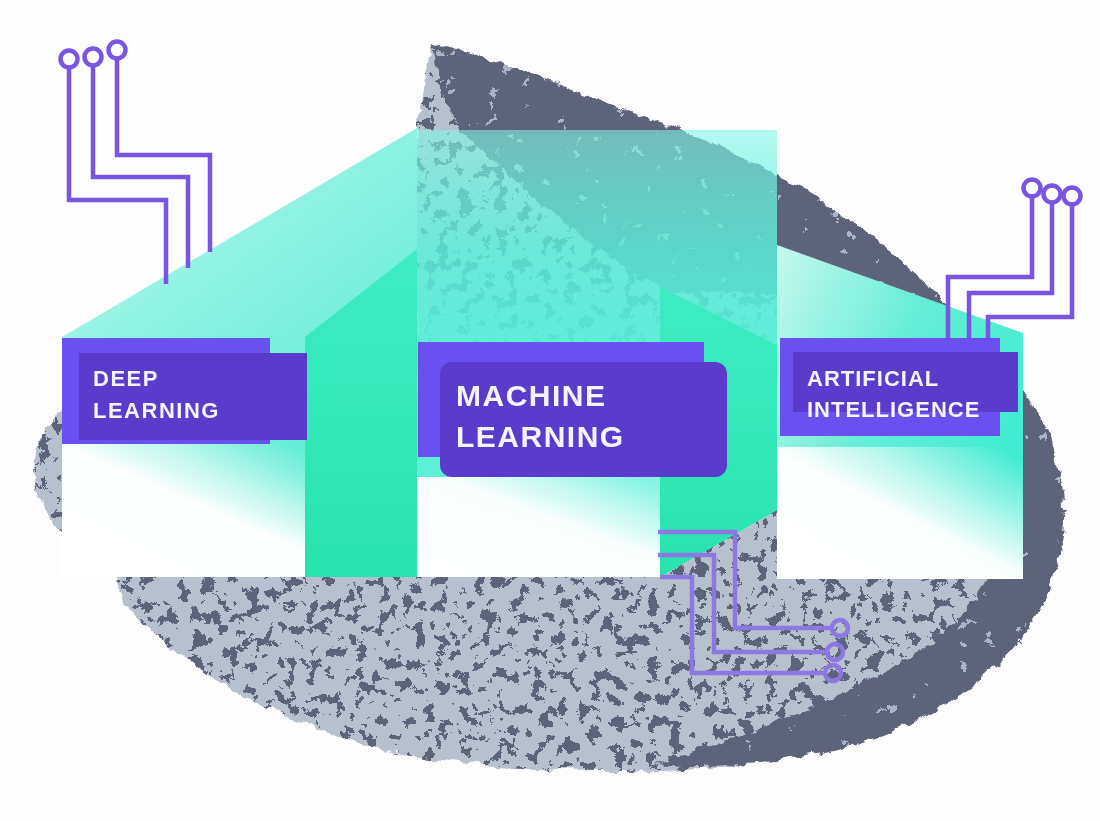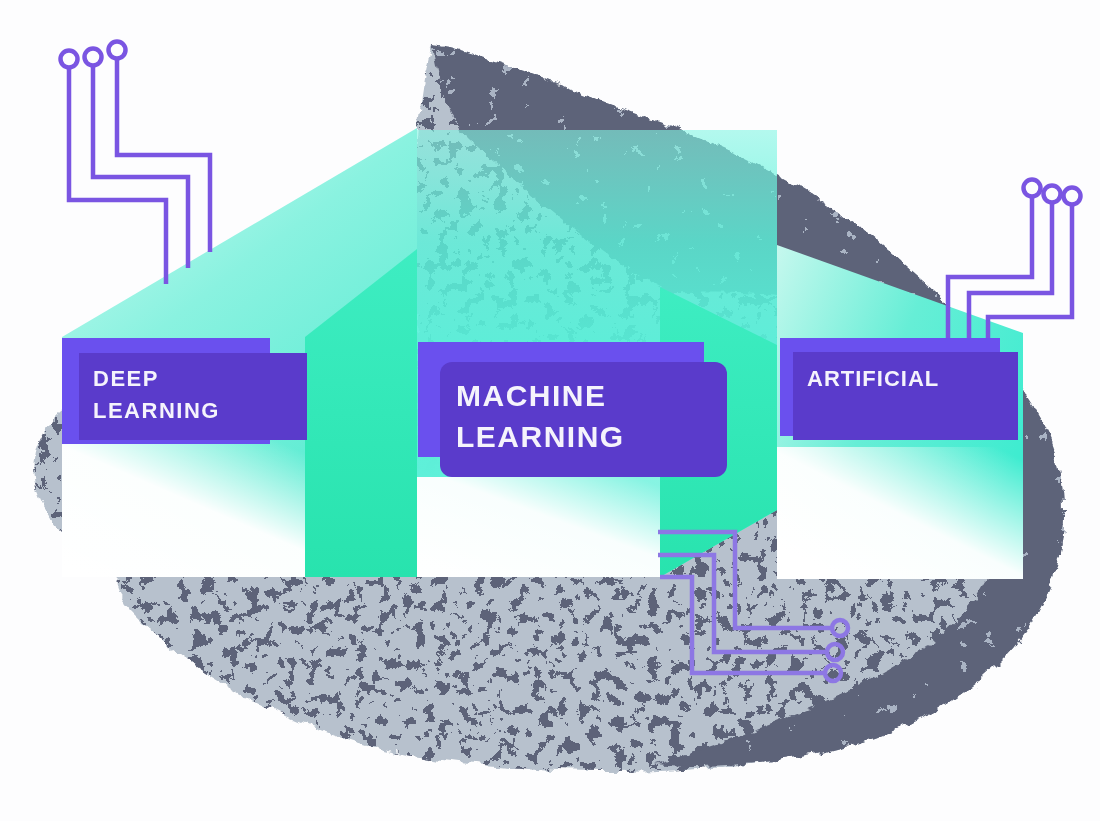--- a/index.html
+++ b/index.html
@@ -16,21 +16,21 @@
     font-weight:700;box-sizing:border-box;
   }
   .lbl .front span{display:block;}
   #dl-back {left:62px;  top:338px; width:208px; height:106px;}
   #dl-front{left:79px;  top:353px; width:228px; height:87px;
             font-size:22px;line-height:32px;letter-spacing:1.5px;padding:10px 0 0 14px;}
   #ml-back {left:418px; top:342px; width:286px; height:115px;}
   #ml-front{left:440px; top:362px; width:287px; height:115px;
             font-size:30px;line-height:41px;letter-spacing:1.5px;padding:13px 0 0 16px;border-radius:12px;}
   #ai-back {left:780px; top:338px; width:220px; height:98px;}
-  #ai-front{left:793px; top:352px; width:225px; height:88px;
+  #ai-front{left:793px; top:352px; width:225px; height:60px;
             font-size:22px;line-height:31px;letter-spacing:1px;padding:11px 0 0 14px;}
 </style>
 </head>
 <body>
 
 <div id="stage">
 
 <svg id="scene" width="1100" height="821" viewBox="0 0 1100 821">
   <defs>
 
@@ -198,16 +198,17 @@
   <div id="ml-front" class="front">
     <span>MACHINE</span>
     <span>LEARNING</span>
   </div>
 </div>
 
 <div class="lbl">
   <div id="ai-back" class="back"></div>
   <div id="ai-front" class="front">
     <span>ARTIFICIAL</span>
+    <span>INTELLIGENCE</span>
   </div>
 </div>
 
 </div>
 
 </body></html>

